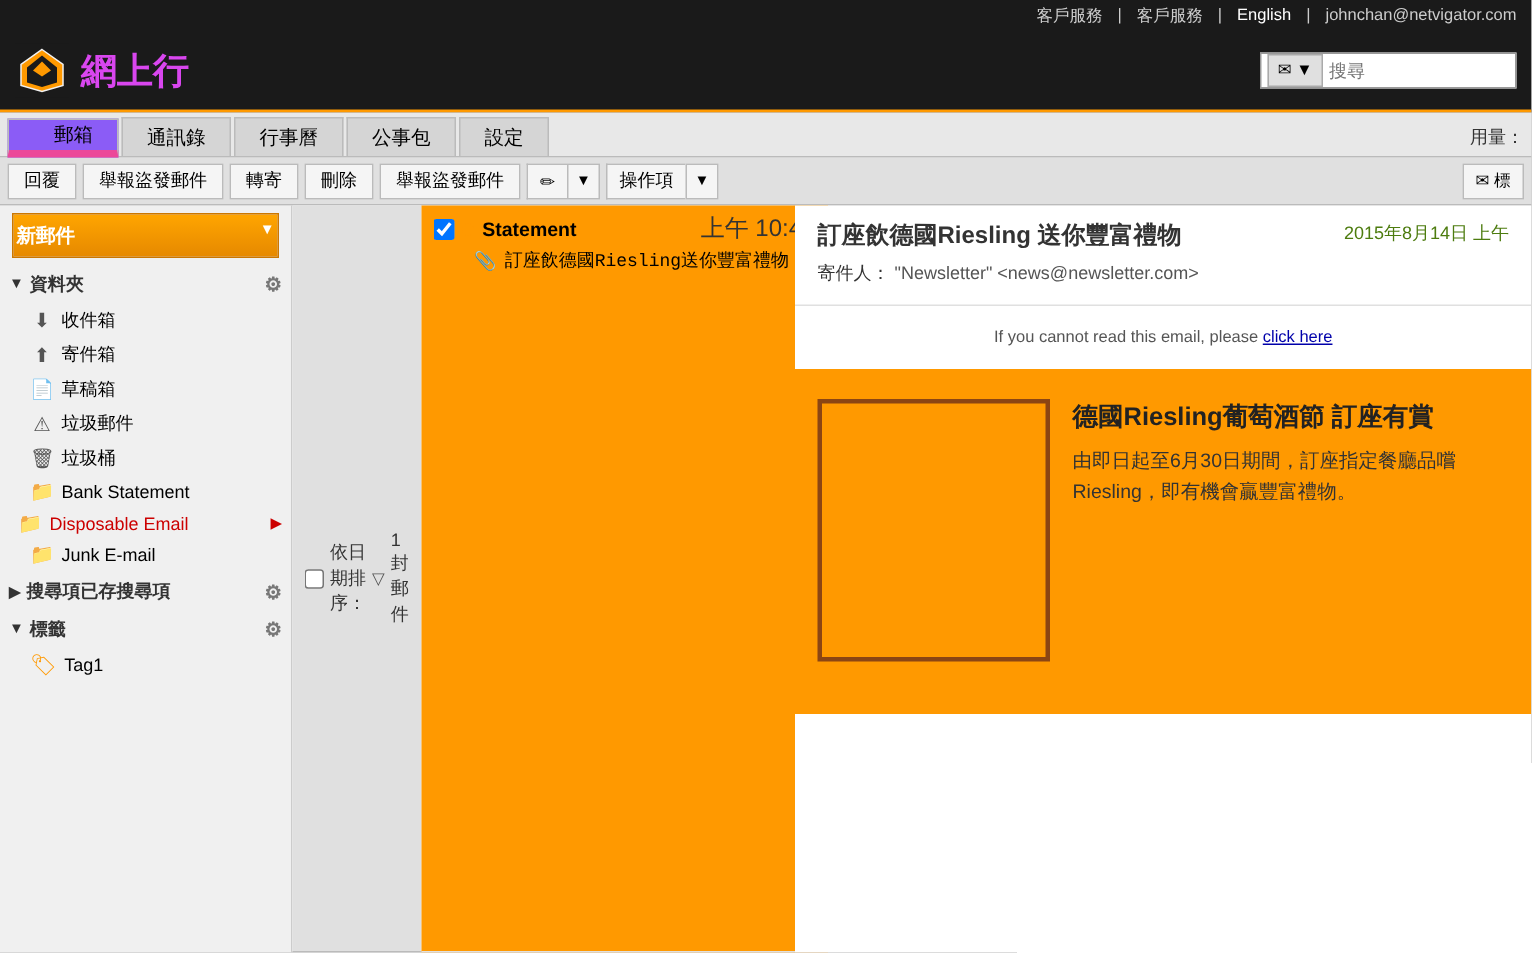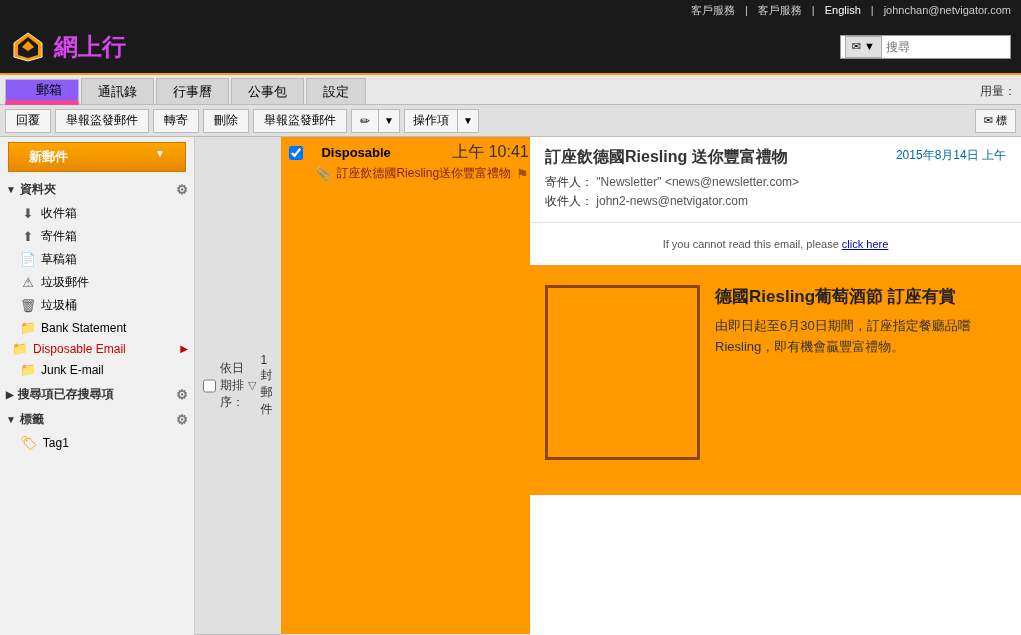--- a/index.html
+++ b/index.html
@@ -179,21 +179,21 @@
       border-right: 1px solid #ccc;
       overflow-y: auto;
       flex-shrink: 0;
     }
 
     
     #new-mail-btn {
       background: linear-gradient(to bottom, #ffa500, #e68900);
       color: white;
       margin: 5px 8px;
-      padding: 5px 20px;
+      padding: 5px 2px;
       display: flex;
       align-items: flex-start;
       justify-content: space-between;
       cursor: pointer;
       border: 1px solid #cc7700;
       font-size: 13px;
       font-weight: bold;
       gap: 18px;
     }
     #new-mail-btn .arrow { font-size: 10px; }
@@ -290,21 +290,21 @@
     .msg-time { font-size: 16px; color: #555; white-space: nowrap; }
     .message-item.selected .msg-time { color: #333; }
     .message-item-row2 {
       display: flex;
       align-items: center;
       gap: 5px;
       padding-left: 27px;
     }
     .msg-attach-icon { font-size: 12px; color: #555; }
     .msg-subject { font-size: 12px; color: #555; overflow: hidden; text-overflow: ellipsis; white-space: nowrap; max-width: 230px; }
-    .message-item.selected .msg-subject { color: #7f1d1d; }
+    .message-item.selected .msg-subject { color: #000000; font-family: Liberation Mono, monospace; }
     .msg-flag { margin-left: auto; color: #ccc; font-size: 14px; }
     .message-item.selected .msg-flag { color: #a05000; }
 
     
     #email-view {
       flex: 1;
       background: white;
       overflow-y: auto;
       display: flex;
       flex-direction: column;
@@ -315,21 +315,21 @@
     }
     #email-subject {
       font-size: 16px;
       font-weight: bold;
       color: #333;
       margin-bottom: 6px;
     }
     #email-date {
       float: right;
       font-size: 12px;
-      color: #0369a1;
+      color: #4d7c0f;
     }
     .email-meta-row {
       font-size: 12px;
       color: #555;
       margin-bottom: 2px;
     }
     .email-meta-label { color: #333; }
     #email-body {
       flex: 1;
       overflow-y: auto;
@@ -513,42 +513,38 @@
       <input type="checkbox" id="sort-checkbox" style="">
       <span id="sort-label">依日期排序：</span>
       <span id="sort-arrow">▽</span>
       <span id="mail-count">1 封郵件</span>
     </div>
 
     <div class="message-item selected">
       <div class="message-item-row1">
         <input type="checkbox" class="msg-checkbox" checked="" style="">
         <span class="msg-dot"></span>
-        <span class="msg-sender">Disposable</span>
+        <span class="msg-sender">Statement</span>
         <span class="msg-time">上午 10:41</span>
       </div>
       <div class="message-item-row2">
         <span class="msg-attach-icon">📎</span>
         <span class="msg-subject">訂座飲德國Riesling送你豐富禮物</span>
         <span class="msg-flag">⚑</span>
       </div>
     </div>
   </div>
 
   <div id="email-view">
     <div id="email-header">
       <span id="email-date">2015年8月14日 上午</span>
       <div id="email-subject">訂座飲德國Riesling 送你豐富禮物</div>
       <div class="email-meta-row">
         <span class="email-meta-label">寄件人：</span>
         <span>"Newsletter" &lt;news@newsletter.com&gt;</span>
-      </div>
-      <div class="email-meta-row">
-        <span class="email-meta-label">收件人：</span>
-        <span>john2-news@netvigator.com</span>
       </div>
     </div>
     <div id="email-body">
       <div id="email-notice">
         <span>If you cannot read this email, please</span>
         <a href="#">click here</a>
       </div>
       <div id="email-promo">
         <div id="promo-image-box"></div>
         <div id="promo-text">

